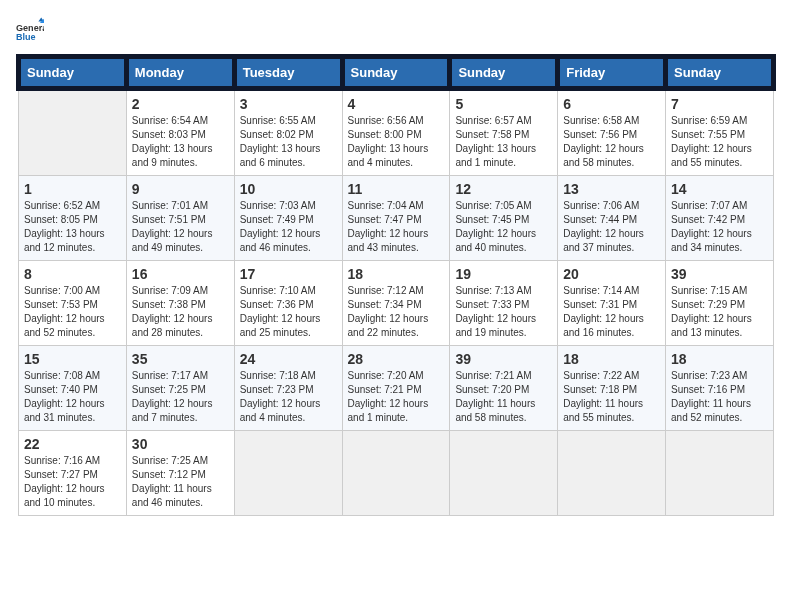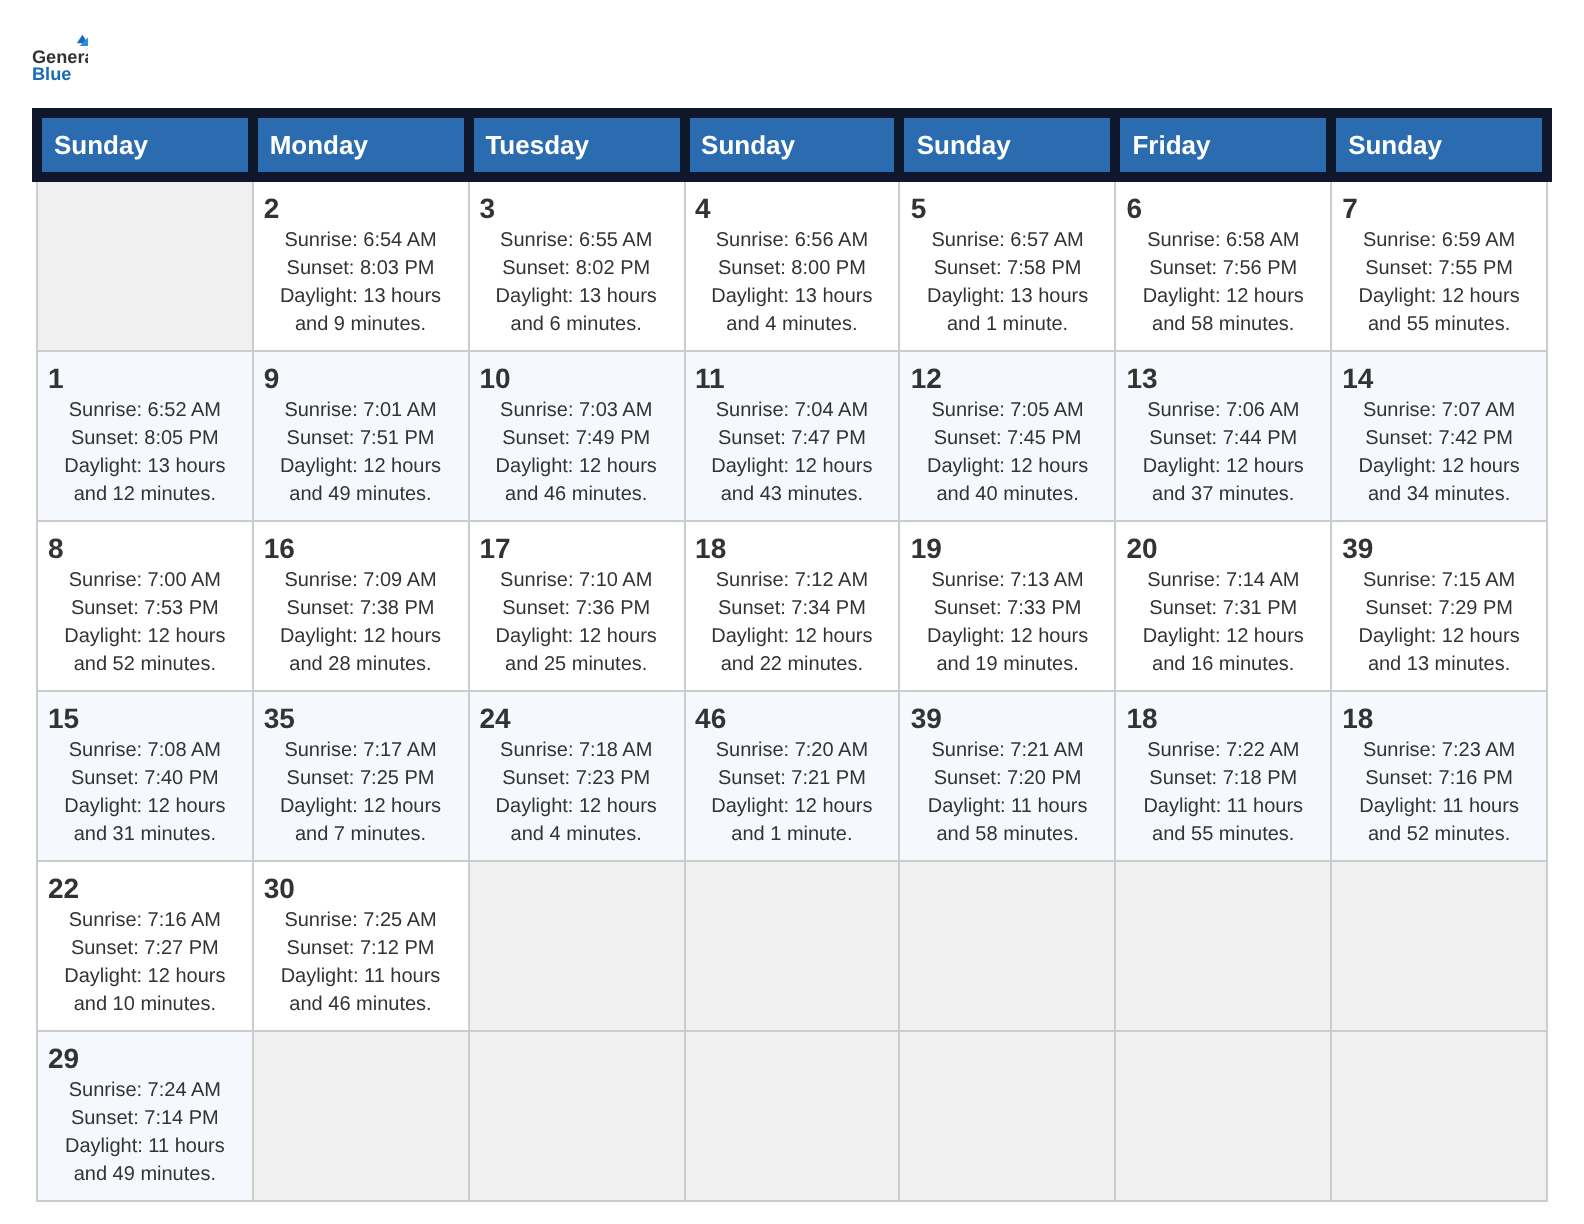--- a/index.html
+++ b/index.html
@@ -66,21 +66,20 @@
     .day-number {
       font-size: 14px;
       font-weight: bold;
       display: block;
       margin-bottom: 2px;
     }
     .day-info {
       font-size: 10px;
       line-height: 1.4;
       color: #333;
-      text-align: center;
     }
     tr:nth-child(even) td {
       background: #f5f8fc;
     }
     tr:nth-child(odd) td {
       background: #fff;
     }
     td.empty {
       background: #f0f0f0 !important;
     }
@@ -216,21 +215,21 @@
         </td>
         <td>
           <span class="day-number">35</span>
           <div class="day-info">Sunrise: 7:17 AM<br>Sunset: 7:25 PM<br>Daylight: 12 hours and 7 minutes.</div>
         </td>
         <td>
           <span class="day-number">24</span>
           <div class="day-info">Sunrise: 7:18 AM<br>Sunset: 7:23 PM<br>Daylight: 12 hours and 4 minutes.</div>
         </td>
         <td>
-          <span class="day-number">46</span>
+          <span class="day-number">28</span>
           <div class="day-info">Sunrise: 7:20 AM<br>Sunset: 7:21 PM<br>Daylight: 12 hours and 1 minute.</div>
         </td>
         <td>
           <span class="day-number">39</span>
           <div class="day-info">Sunrise: 7:21 AM<br>Sunset: 7:20 PM<br>Daylight: 11 hours and 58 minutes.</div>
         </td>
         <td>
           <span class="day-number">18</span>
           <div class="day-info">Sunrise: 7:22 AM<br>Sunset: 7:18 PM<br>Daylight: 11 hours and 55 minutes.</div>
         </td>
@@ -241,32 +240,20 @@
       </tr>
       <tr>
         <td>
           <span class="day-number">22</span>
           <div class="day-info">Sunrise: 7:16 AM<br>Sunset: 7:27 PM<br>Daylight: 12 hours and 10 minutes.</div>
         </td>
         <td>
           <span class="day-number">30</span>
           <div class="day-info">Sunrise: 7:25 AM<br>Sunset: 7:12 PM<br>Daylight: 11 hours and 46 minutes.</div>
         </td>
-        <td class="empty"></td>
-        <td class="empty"></td>
-        <td class="empty"></td>
-        <td class="empty"></td>
-        <td class="empty"></td>
-      </tr>
-      <tr>
-        <td>
-          <span class="day-number">29</span>
-          <div class="day-info">Sunrise: 7:24 AM<br>Sunset: 7:14 PM<br>Daylight: 11 hours and 49 minutes.</div>
-        </td>
-        <td class="empty"></td>
         <td class="empty"></td>
         <td class="empty"></td>
         <td class="empty"></td>
         <td class="empty"></td>
         <td class="empty"></td>
       </tr>
     </tbody>
 </table>
 
 </body></html>

